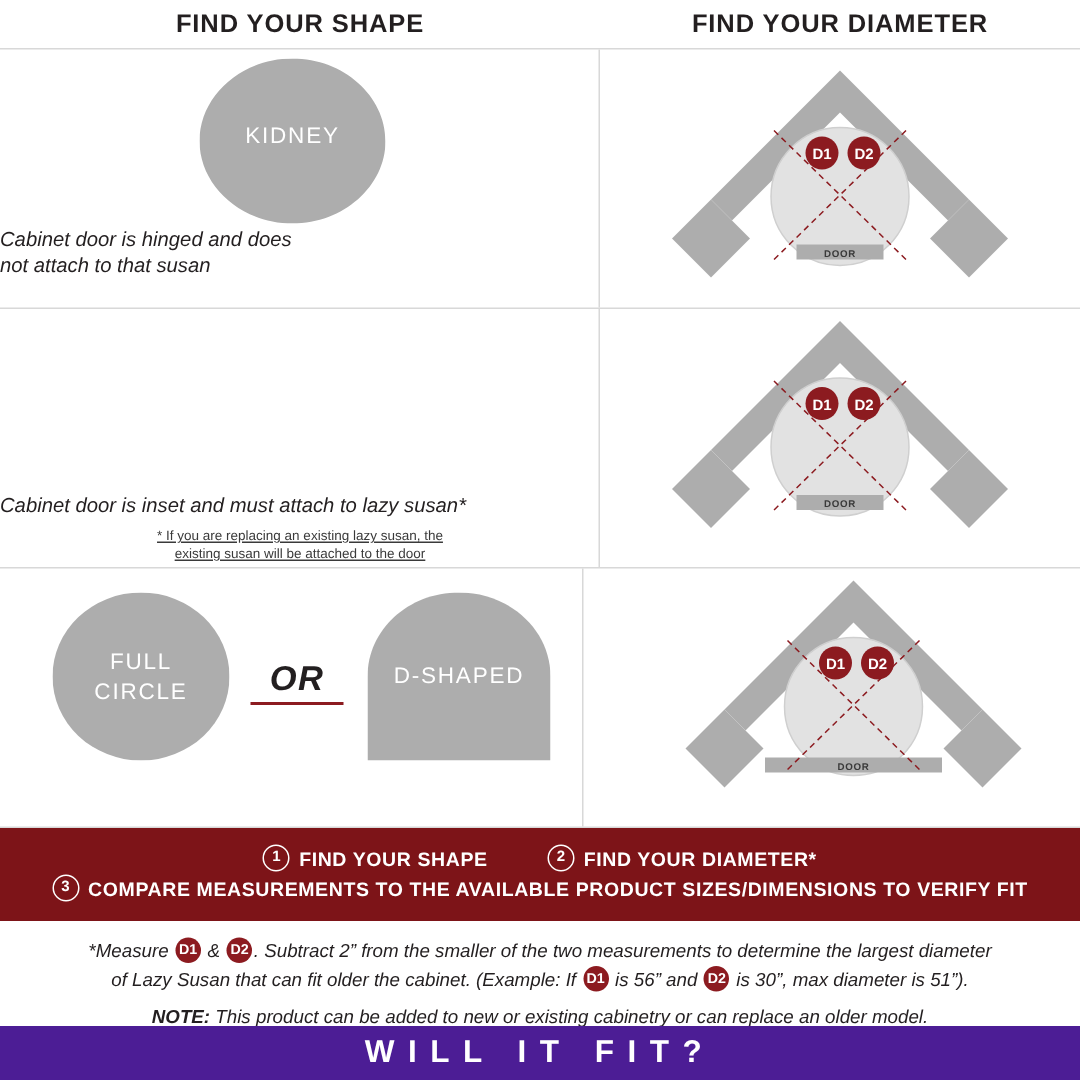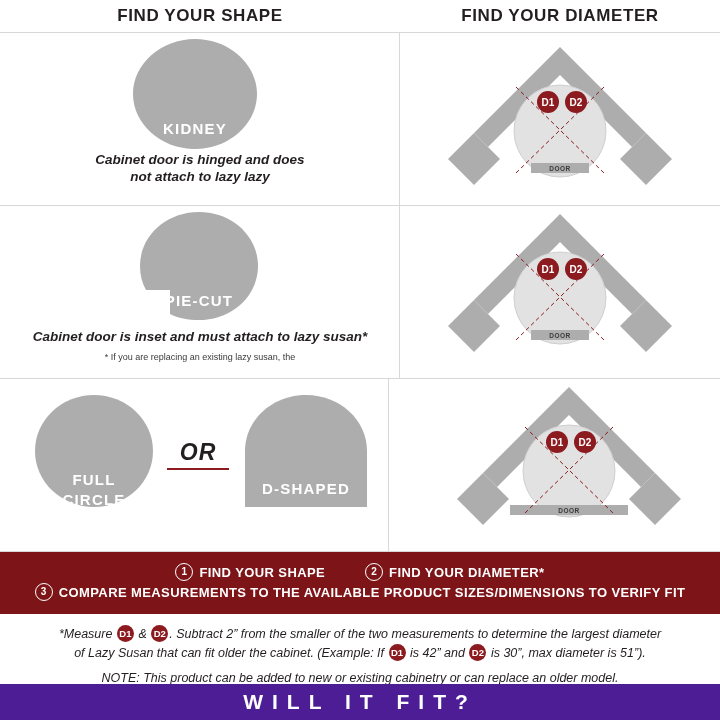--- a/index.html
+++ b/index.html
@@ -66,23 +66,22 @@
   .row1 { height: 172px; }
   .row2 { height: 172px; }
   .row3 { height: 172px; gap: 20px; }
   .shape-label {
     position: absolute;
     width: 100%;
     text-align: center;
     color: #ffffff;
     font-size: 15px;
     letter-spacing: 1.2px;
-    font-weight: bold;
+    font-weight: normal;
     text-transform: uppercase;
-    margin-top: 38px;
   }
 
   
   .kidney-wrap {
     position: absolute;
     left: 133px;
     top: 6px;
     width: 124px;
     height: 110px;
   }
@@ -122,38 +121,38 @@
     letter-spacing: 1px;
     color: #231f20;
     border-bottom: 2px solid #8c1b20;
     padding-bottom: 2px;
   }
 
   .caption {
     position: absolute;
     left: 0;
     width: 400px;
-    text-align: center;
-    font-weight: bold;
+    font-weight: normal;
     font-style: italic;
     font-size: 13.5px;
     line-height: 17px;
     color: #231f20;
   }
   .caption.c1 { top: 118px; }
   .caption.c2 { top: 122px; font-size: 13.5px; }
   .subcaption {
     position: absolute;
     left: 0;
     width: 400px;
     text-align: center;
     font-size: 9px;
     line-height: 12px;
     color: #3a3a3a;
     top: 145px;
+    text-decoration: underline;
   }
 
   
   .diagram {
     position: absolute;
     left: 0;
     top: 0;
     width: 319px;
     height: 100%;
   }
@@ -221,21 +220,21 @@
     position: relative;
     top: -1px;
   }
   .notewrap {
     text-align: center;
     font-size: 12.5px;
     padding-top: 6px;
     color: #231f20;
   }
   .notewrap .nlabel {
-    font-weight: normal;
+    font-weight: bold;
     font-style: italic;
   }
   .notewrap .ntext { font-style: italic; }
 
   
   .bottombar {
     position: absolute;
     left: 0;
     bottom: 0;
     width: 720px;
@@ -277,21 +276,21 @@
           <svg width="124" height="110" viewBox="0 0 124 110" aria-hidden="true">
             <path d="M62 0 C96 0 124 25 124 55 C124 85 96 110 62 110 C56 110 51 109 46 108
                      C50 100 52 93 52 86 C52 78 57 72 62 72 C67 72 72 78 72 86
                      C72 93 74 100 78 108 C73 109 68 110 62 110
                      C28 110 0 85 0 55 C0 25 28 0 62 0 Z" fill="#adadad"></path>
           </svg>
           <div class="shape-label" style="top:43px;">KIDNEY</div>
         </div>
         <div class="caption c1">
           <div>Cabinet door is hinged and does</div>
-          <div>not attach to lazy lazy</div>
+          <div>not attach to that susan</div>
         </div>
       </div>
       <div class="cell-right">
         <div class="diagram">
           <svg width="319" height="171" viewBox="0 0 319 171" aria-hidden="true">
 
             <g fill="#adadad">
               <path d="M160 14 L246 100 L232 114 L160 42 L88 114 L74 100 Z"></path>
               <path d="M74 100 L100 126 L74 152 L48 126 Z"></path>
               <path d="M246 100 L272 126 L246 152 L220 126 Z"></path>
@@ -313,32 +312,26 @@
             <text x="148" y="73" text-anchor="middle" fill="#ffffff" font-size="10" font-weight="bold" font-family="Liberation Sans, sans-serif">D1</text>
             <text x="176" y="73" text-anchor="middle" fill="#ffffff" font-size="10" font-weight="bold" font-family="Liberation Sans, sans-serif">D2</text>
             <text x="160" y="138" text-anchor="middle" fill="#3a3a3a" font-size="6.5" font-weight="bold" font-family="Liberation Sans, sans-serif" letter-spacing="0.5">DOOR</text>
           </svg>
         </div>
       </div>
     </div>
 
     <div class="row row2">
       <div class="cell-left">
-        <div class="pie-wrap">
-          <svg width="118" height="108" viewBox="0 0 118 108" aria-hidden="true">
-            <path d="M59 0 C92 0 118 24 118 54 C118 84 92 108 59 108 C48 108 38 106 30 102
-                     L30 78 L6 78 C2 71 0 63 0 54 C0 24 26 0 59 0 Z" fill="#adadad"></path>
-          </svg>
-          <div class="shape-label" style="top:42px;">PIE-CUT</div>
-        </div>
         <div class="caption c2">
           <div>Cabinet door is inset and must attach to lazy susan*</div>
         </div>
         <div class="subcaption">
           <div>* If you are replacing an existing lazy susan, the</div>
+          <div>existing susan will be attached to the door</div>
         </div>
       </div>
       <div class="cell-right">
         <div class="diagram">
           <svg width="319" height="171" viewBox="0 0 319 171" aria-hidden="true">
             <g fill="#adadad">
               <path d="M160 8 L246 94 L232 108 L160 36 L88 108 L74 94 Z"></path>
               <path d="M74 94 L100 120 L74 146 L48 120 Z"></path>
               <path d="M246 94 L272 120 L246 146 L220 120 Z"></path>
             </g>
@@ -427,21 +420,21 @@
   <div class="footnote">
     <div>
       <span>*Measure</span>
       <span class="dchip">D1</span>
       <span>&amp;</span>
       <span class="dchip">D2</span><span>. Subtract 2” from the smaller of the two measurements to determine the largest diameter</span>
     </div>
     <div>
       <span>of Lazy Susan that can fit older the cabinet. (Example: If</span>
       <span class="dchip">D1</span>
-      <span>is 42” and</span>
+      <span>is 56” and</span>
       <span class="dchip">D2</span>
       <span>is 30”, max diameter is 51”).</span>
     </div>
     <div class="notewrap">
       <span class="nlabel">NOTE:</span>
       <span class="ntext">This product can be added to new or existing cabinetry or can replace an older model.</span>
     </div>
   </div>
 
   <div class="bottombar">

